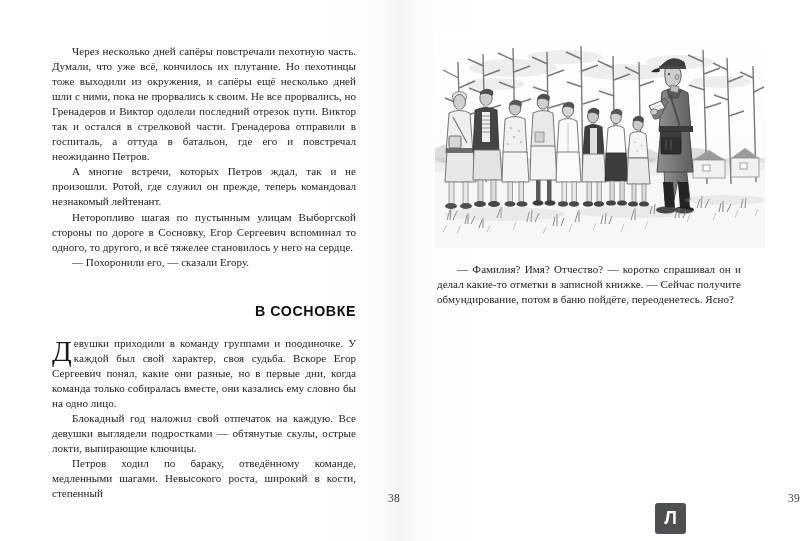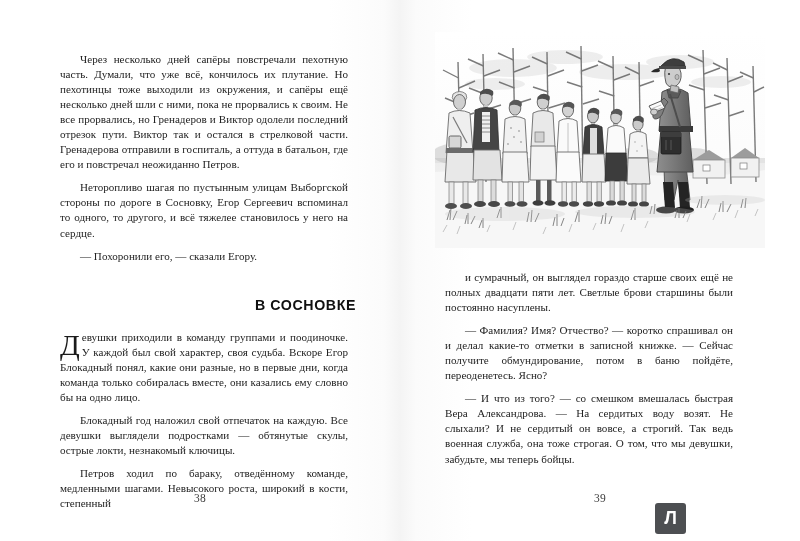--- a/index.html
+++ b/index.html
@@ -39,21 +39,21 @@
     line-height: 15.05px;
     text-align: justify;
     text-justify: inter-word;
     hyphens: manual;
     color: #232323;
   }
   .page-left .col  { left: 52px; }
   .page-right .col { left: 37px; }
 
   p {
-    margin: 8px;
+    margin: 0;
     text-indent: 20px;
   }
 
   .chapter-title {
     font-family: "Liberation Sans", "DejaVu Sans", sans-serif;
     font-weight: bold;
     font-size: 14.2px;
     letter-spacing: 0.6px;
     text-align: right;
     color: #101010;
@@ -76,21 +76,21 @@
     font-weight: normal;
     padding: 1px 2px 0 0;
     margin-top: 1px;
     color: #1b1b1b;
   }
 
   .folio {
     position: absolute;
     bottom: 37px;
     width: 100%;
-    text-align: center;
+    text-align: right;
     font-size: 11.5px;
     color: #3a3a3a;
     letter-spacing: 0.3px;
   }
 
   
   .illus-wrap {
     position: absolute;
     left: 35px;
     top: 32px;
@@ -118,30 +118,31 @@
 </style>
 </head>
 <body>
 
 <div class="spread">
 
   <div class="page page-left">
     <div class="col">
 
       <p>Через несколько дней сапёры повстречали пехотную часть. Думали, что уже всё, кончилось их плутание. Но пехотинцы тоже выходили из окружения, и сапёры ещё несколько дней шли с ними, пока не прорвались к своим. Не все прорвались, но Гренадеров и Виктор одолели последний отрезок пути. Виктор так и остался в стрелковой части. Гренадерова отправили в госпиталь, а оттуда в батальон, где его и повстречал неожиданно Петров.</p>
+      <p>А многие встречи, которых Петров ждал, так и не произошли. Ротой, где служил он прежде, теперь командовал незнакомый лейтенант.</p>
       <p>Неторопливо шагая по пустынным улицам Выборгской стороны по дороге в Сосновку, Егор Сергеевич вспоминал то одного, то другого, и всё тяжелее становилось у него на сердце.</p>
       <p>— Похоронили его, — сказали Егору.</p>
 
       <div class="chapter-block">
         <h2 class="chapter-title">В СОСНОВКЕ</h2>
       </div>
 
-      <p class="dropcap-para after-title"><span class="dropcap">Д</span><span>евушки приходили в команду группами и поодиночке. У каждой был свой характер, своя судьба. Вскоре Егор Блокадный понял, какие они разные, но в первые дни, когда команда только собиралась вместе, они казались ему словно бы на одно лицо.</span></p>
-
-      <p>Блокадный год наложил свой отпечаток на каждую. Все девушки выглядели подростками — обтянутые скулы, острые локти, незнакомый ключицы.</p>
+      <p class="dropcap-para after-title"><span class="dropcap">Д</span><span>евушки приходили в команду группами и поодиночке. У каждой был свой характер, своя судьба. Вскоре Егор Сергеевич понял, какие они разные, но в первые дни, когда команда только собиралась вместе, они казались ему словно бы на одно лицо.</span></p>
+
+      <p>Блокадный год наложил свой отпечаток на каждую. Все девушки выглядели подростками — обтянутые скулы, острые локти, выпирающие ключицы.</p>
       <p>Петров ходил по бараку, отведённому команде, медленными шагами. Невысокого роста, широкий в кости, степенный</p>
     </div>
 
     <div class="folio">38</div>
   </div>
 
   <div class="page page-right">
 
     <div class="illus-wrap">
       <svg class="illus" viewBox="0 0 330 216" preserveAspectRatio="none">
@@ -462,23 +463,21 @@
 
         <g opacity="0.25" fill="#c2c2c2">
           <ellipse cx="70" cy="182" rx="60" ry="7"></ellipse>
           <ellipse cx="200" cy="180" rx="60" ry="6"></ellipse>
           <ellipse cx="290" cy="168" rx="40" ry="5"></ellipse>
         </g>
       </svg>
     </div>
 
     <div class="col" style="top:262px">
-      <p>и сумрачный, он выглядел гораздо старше своих ещё не полных двадцати пяти лет. Светлые брови старшины были постоянно насуплены.</p>
       <p>— Фамилия? Имя? Отчество? — коротко спрашивал он и делал какие-то отметки в записной книжке. — Сейчас получите обмундирование, потом в баню пойдёте, переоденетесь. Ясно?</p>
-      <p>— И что из того? — со смешком вмешалась быстрая Вера Александрова. — На сердитых воду возят. Не слыхали? И не сердитый он вовсе, а строгий. Так ведь военная служба, она тоже строгая. О том, что мы девушки, забудьте, мы теперь бойцы.</p>
     </div>
 
     <div class="folio">39</div>
   </div>
 
 </div>
 
 <div class="watermark">Л</div>
 
 </body></html>

